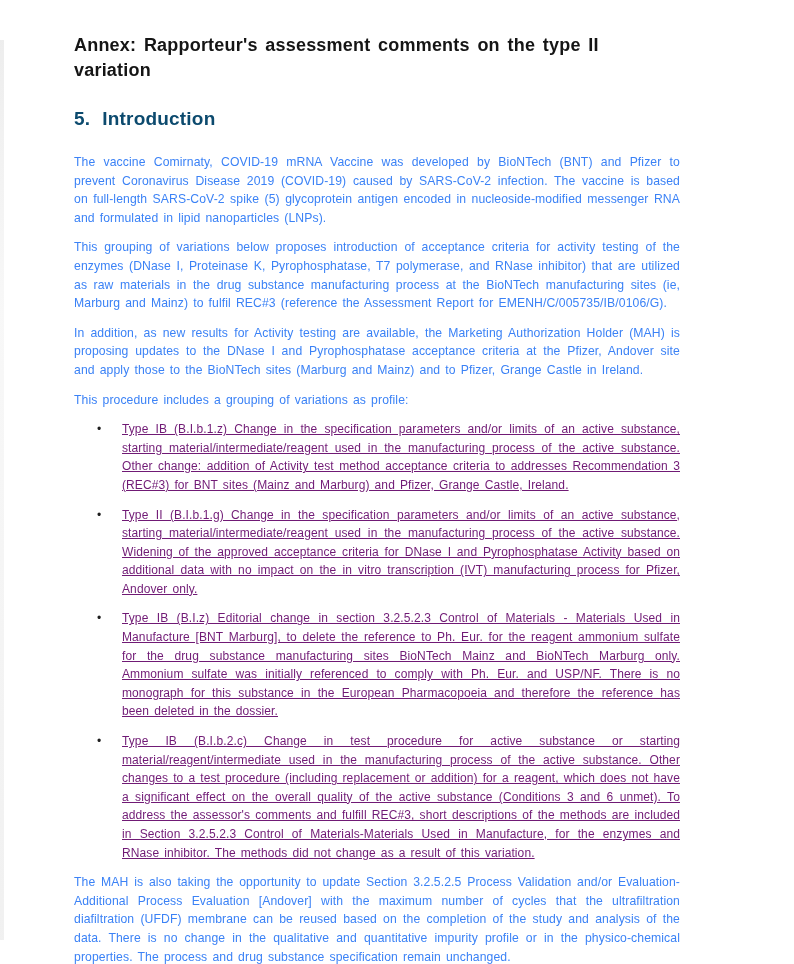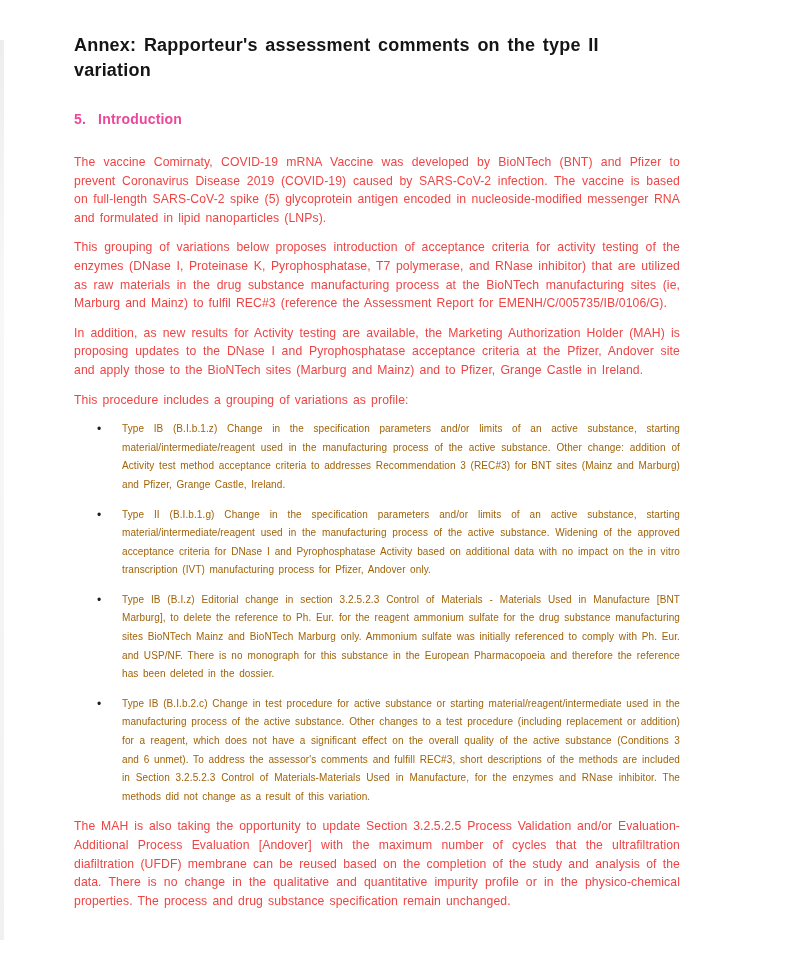--- a/index.html
+++ b/index.html
@@ -38,38 +38,38 @@
     max-width: 612px;
     font-size: 18px;
     line-height: 25px;
     font-weight: bold;
     letter-spacing: 0.2px;
     word-spacing: 2.5px;
     color: #151515;
   }
   .section-heading {
     margin: 0 0 24px 0;
-    font-size: 14px;
+    font-size: 19px;
     line-height: 20px;
     font-weight: bold;
     letter-spacing: 0.2px;
-    color: #ec4899;
+    color: #0c4a6e;
   }
   .section-heading .sec-num {
     display: inline-block;
     margin-right: 12px;
   }
   p.body-para {
     margin: 0 0 11px 0;
     font-size: 12.2px;
     line-height: 18.6px;
     text-align: justify;
     word-spacing: 1.6px;
     letter-spacing: 0.1px;
-    color: #ef4444;
+    color: #3b82f6;
   }
   p.body-para.last {
     margin-bottom: 2px;
   }
   ul.variation-list {
     list-style: none;
     margin: 0 0 11px 0;
     padding: 0;
   }
   ul.variation-list li {
@@ -82,26 +82,27 @@
   .bullet-marker {
     flex: 0 0 auto;
     width: 25px;
     padding-left: 23px;
     font-size: 12.2px;
     line-height: 18.6px;
     color: #1e1e1e;
   }
   .bullet-text {
     flex: 1 1 auto;
-    font-size: 10px;
+    font-size: 12px;
     line-height: 18.6px;
     text-align: justify;
     word-spacing: 1.6px;
     letter-spacing: 0.1px;
-    color: #a16207;
+    color: #701a75;
+    text-decoration: underline;
   }
 </style>
 </head>
 <body>
 
 <div class="scan-edge"></div>
 
 <div class="page">
 
   <h1 class="annex-title">Annex: Rapporteur's assessment comments on the type II variation</h1>

